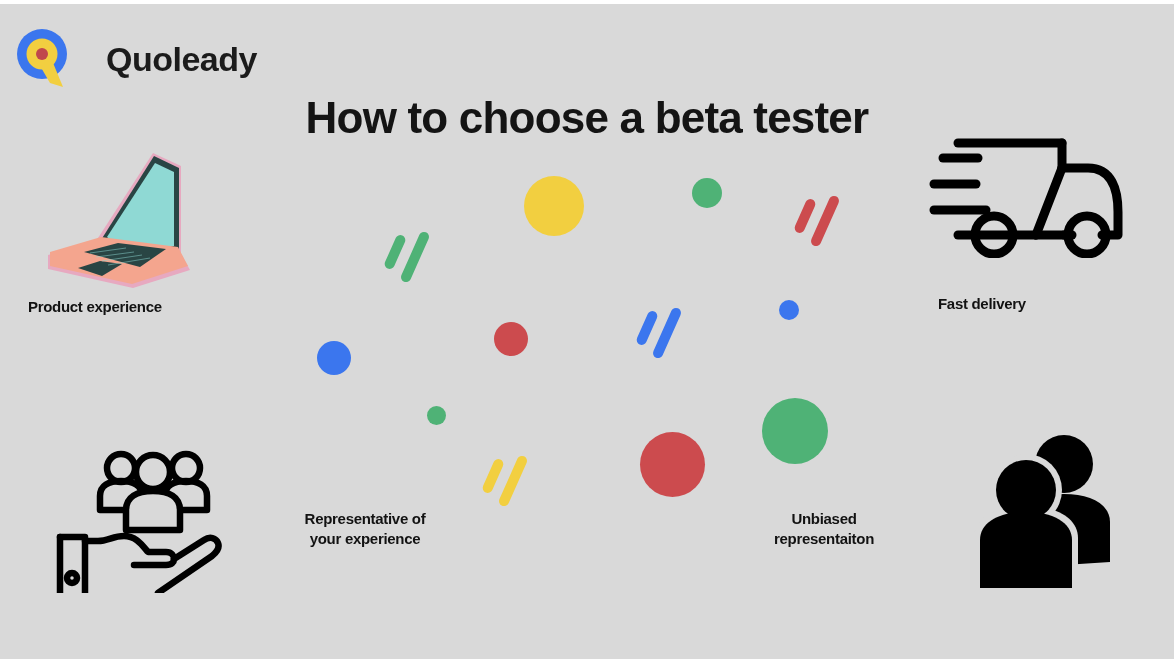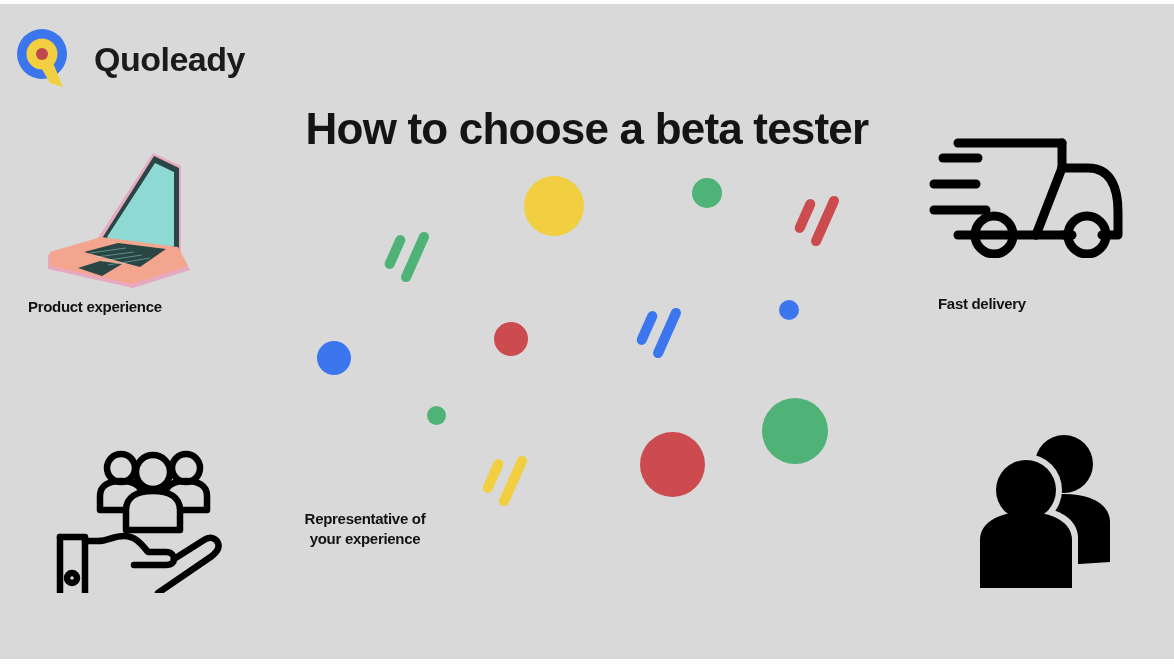--- a/index.html
+++ b/index.html
@@ -23,36 +23,36 @@
     overflow: hidden;
   }
 
   
   #logo-block {
     position: absolute;
     left: 14px;
     top: 24px;
     display: flex;
     align-items: center;
-    gap: 18px;
+    gap: 30px;
   }
   #logo-mark { width: 62px; height: 62px; display: block; }
   #logo-text {
     font-size: 34px;
     font-weight: 700;
     color: #1b1b1b;
     letter-spacing: -0.5px;
     white-space: nowrap;
   }
 
   
   #page-title {
     position: absolute;
     left: 0;
-    top: 100px;
+    top: 89px;
     width: 1174px;
     text-align: center;
     font-size: 44px;
     font-weight: 800;
     color: #141414;
     letter-spacing: -0.8px;
     white-space: nowrap;
   }
 
   
@@ -216,14 +216,16 @@
       <g fill="#d9d9d9">
         <circle cx="60" cy="62" r="36"></circle>
         <path d="M8 162 L8 110 C 8 90 30 78 60 78 C 90 78 112 90 112 110 L112 162 Z"></path>
       </g>
       <g fill="#000000">
         <circle cx="60" cy="62" r="30"></circle>
         <path d="M14 160 L14 112 C 14 94 34 84 60 84 C 86 84 106 94 106 112 L106 160 Z"></path>
       </g>
     </svg>
   </div>
+  <div class="label" id="label-unbiased">Unbiased
+representaiton</div>
 
 </div>
 
 </body></html>

